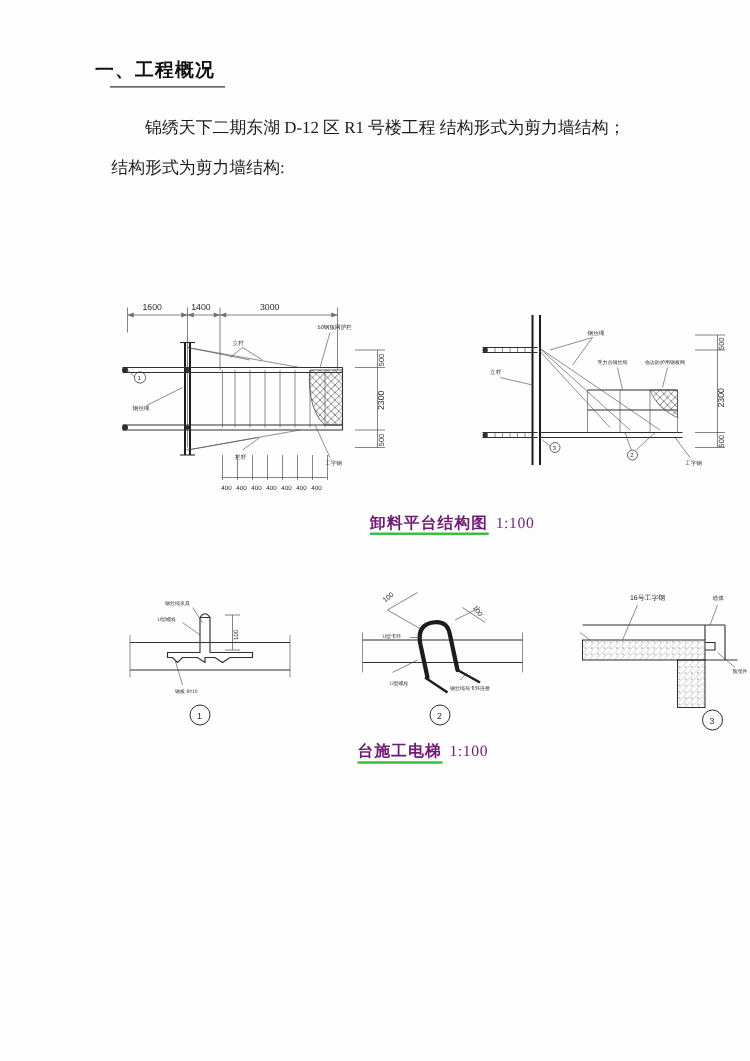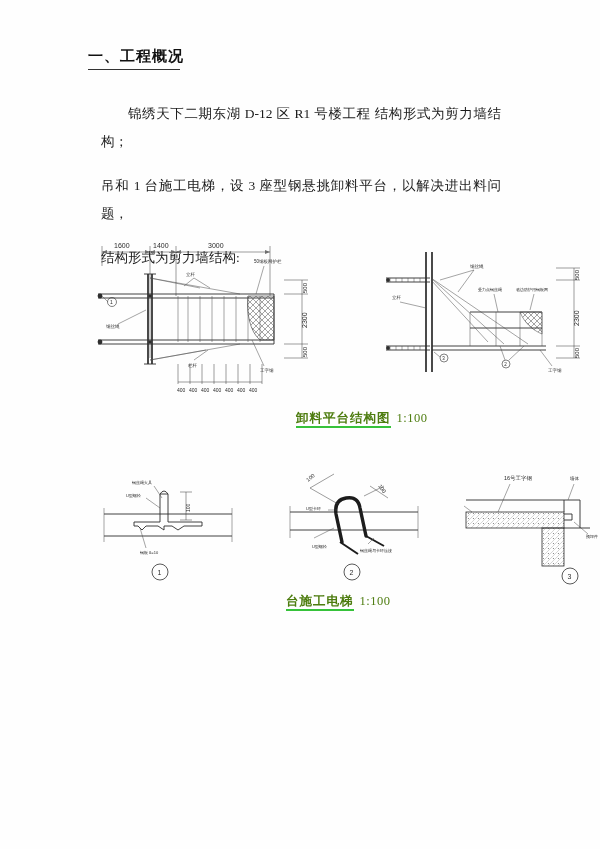--- a/index.html
+++ b/index.html
@@ -18,21 +18,21 @@
 
   .page {
     position: absolute;
     inset: 0;
     background: #fefefe;
   }
 
   
   .heading {
     position: absolute;
-    left: 88px;
+    left: 76px;
     top: 47px;
     font-size: 15px;
     font-weight: bold;
     letter-spacing: 1px;
     color: #111;
   }
   .heading-underline {
     position: absolute;
     left: 88px;
     top: 69px;
@@ -46,21 +46,21 @@
     position: absolute;
     left: 85px;
     top: 84px;
     width: 432px;
     font-size: 13.5px;
     line-height: 28px;
     text-align: justify;
     color: #1a1a1a;
   }
   .body-text p {
-    margin: 16px;
+    margin: 4px;
   }
   .body-text p.indent {
     text-indent: 2em;
   }
 
   
   .drawings {
     position: absolute;
     left: 0;
     top: 236px;
@@ -70,21 +70,21 @@
 
   .dwg {
     position: absolute;
   }
 
   svg { display: block; overflow: visible; }
 
   .cap {
     position: absolute;
     font-size: 12.5px;
-    color: #4d7c0f;
+    color: #701a75;
     white-space: nowrap;
   }
   .cap .name {
     font-weight: 600;
     letter-spacing: 1px;
     border-bottom: 2.5px solid #36c23a;
     padding-bottom: 1px;
   }
   .cap .scale {
     margin-left: 6px;
@@ -109,21 +109,20 @@
 </head>
 <body>
 
 <div class="page">
 
   <div class="heading">一、工程概况</div>
   <div class="heading-underline"></div>
 
   <div class="body-text">
     <p class="indent">锦绣天下二期东湖 D-12 区 R1 号楼工程 结构形式为剪力墙结构；</p>
-    <p>吊和 1 台施工电梯，设 3 座型钢悬挑卸料平台，以解决进出料问题，</p>
     <p>结构形式为剪力墙结构:</p>
   </div>
 
   <div class="drawings">
 
     <div class="dwg" style="left:88px; top:0px;">
       <svg width="260" height="162" viewBox="0 0 260 162">
 
         <g>
           <line class="dim" x1="14" y1="16" x2="182" y2="16"></line>

